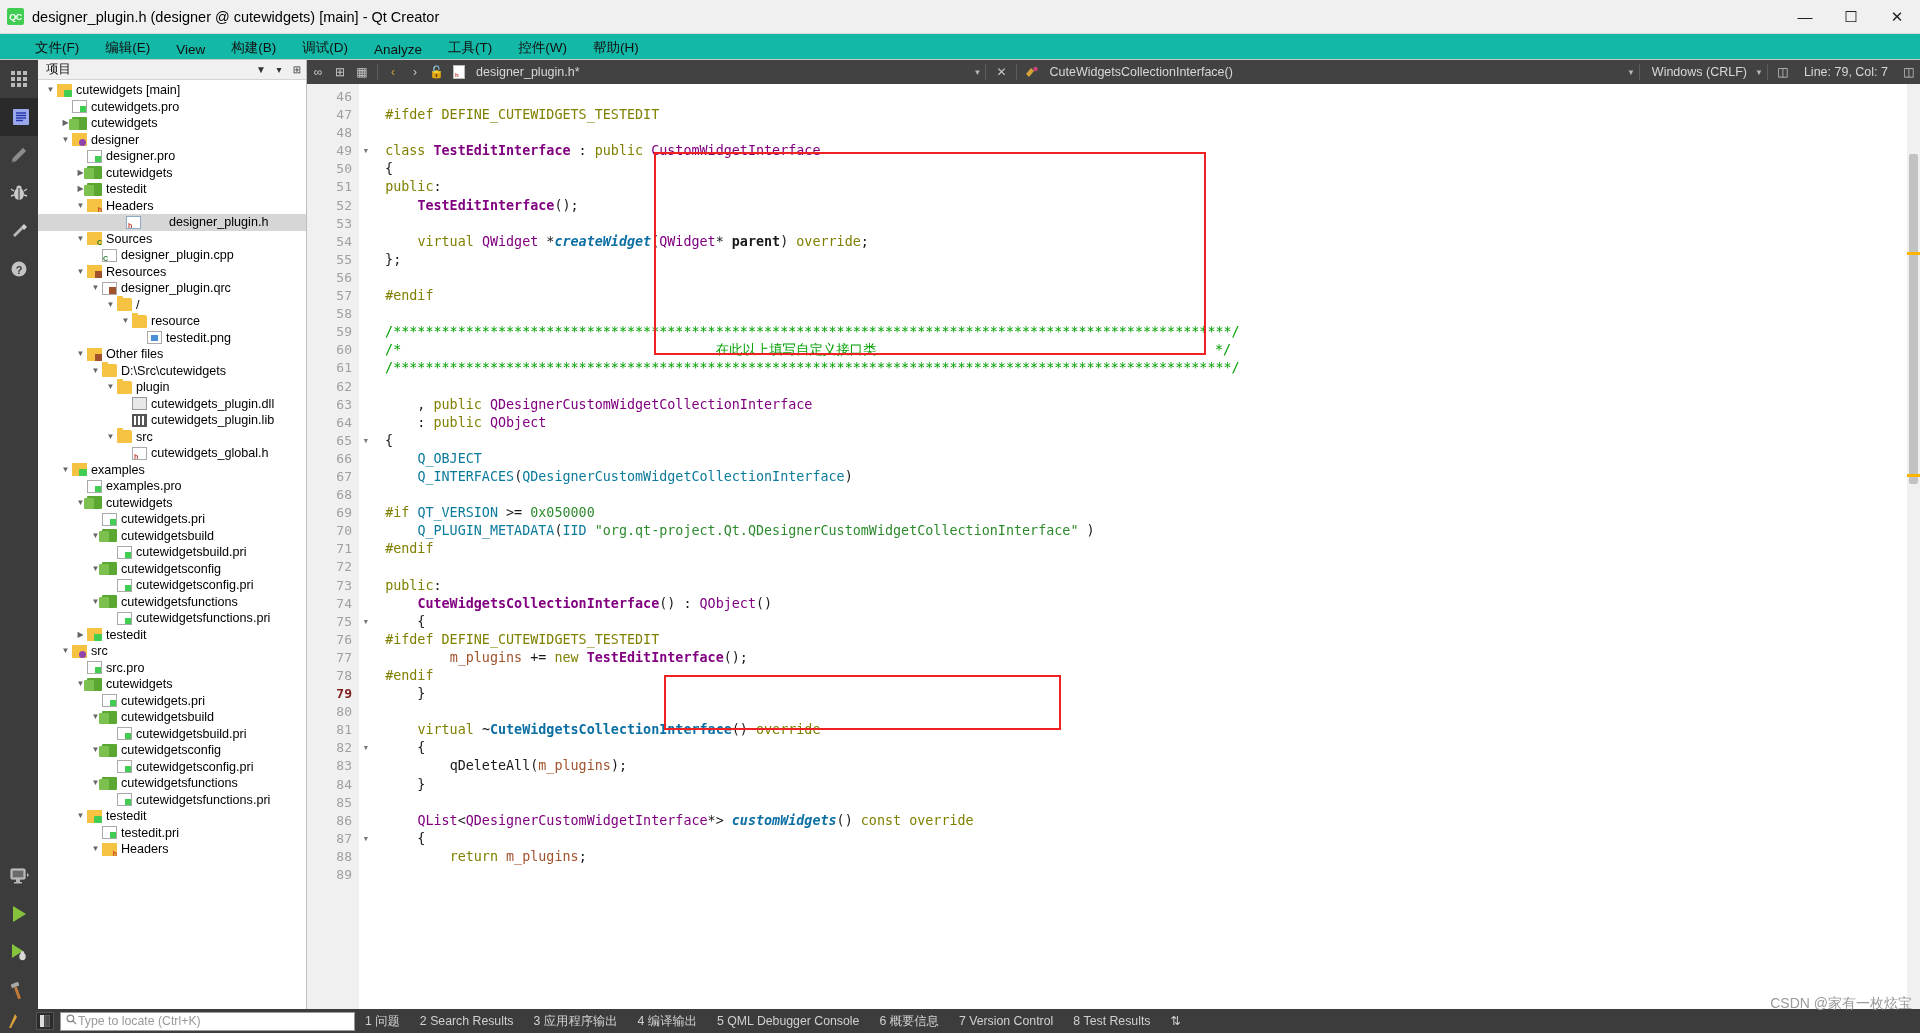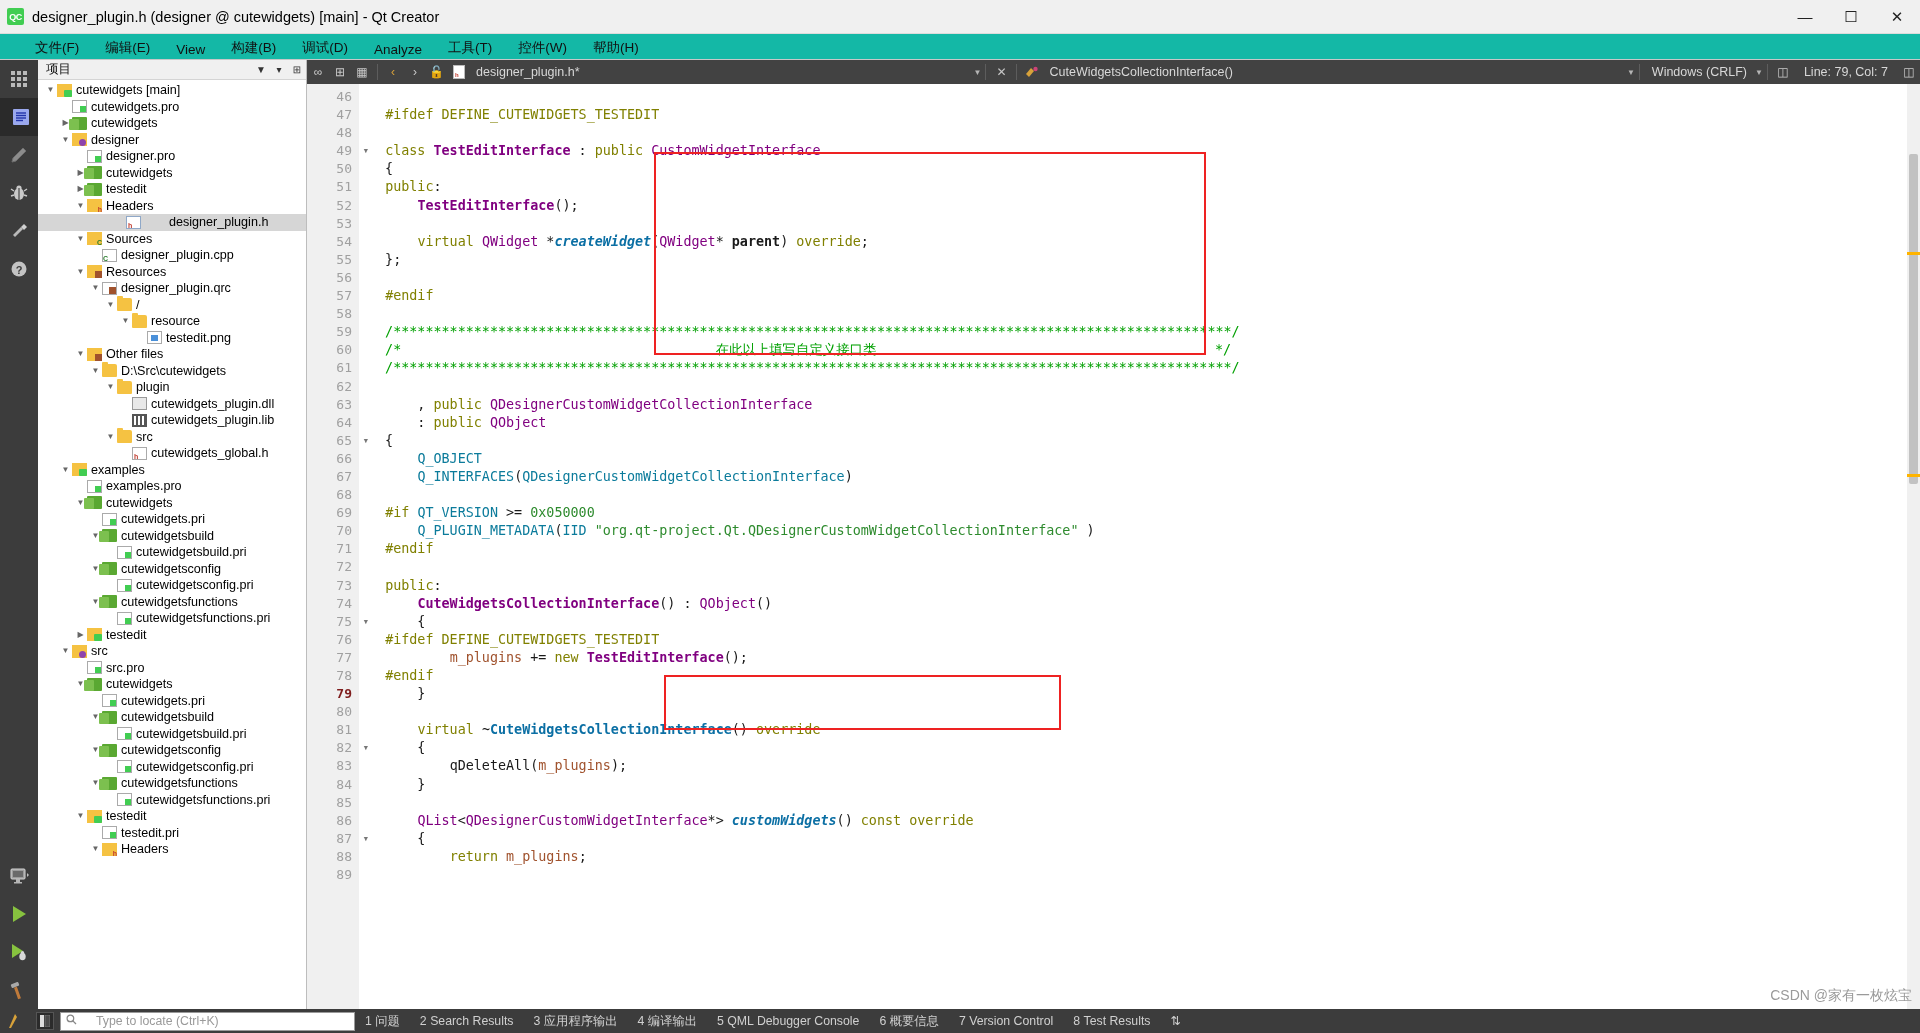--- a/index.html
+++ b/index.html
@@ -130,23 +130,23 @@
   #vscroll{position:absolute;right:0;top:0;width:13px;height:100%;background:#f0f0f0;}
   #vscroll .thumb{position:absolute;left:2px;width:9px;background:#c2c2c2;border-radius:2px;}
   #vscroll .mark{position:absolute;right:0;width:13px;height:3px;background:#ffb400;}
   
   #statusbar{height:24px;background:#3c3c3c;display:flex;align-items:center;
              color:#d0d0d0;font-size:12.3px;flex:0 0 24px;}
   #statusbar .logo{width:30px;height:24px;display:flex;align-items:center;justify-content:center;}
   #statusbar .sqbtn{width:18px;height:18px;background:#2b2b2b;border:1px solid #555;
                     margin:0 6px;display:flex;align-items:center;justify-content:center;}
   #locator{width:295px;height:19px;background:#fff;border:1px solid #9a9a9a;
-           display:flex;align-items:center;padding:0 5px;gap:19px;color:#9a9a9a;font-size:12.3px;}
+           display:flex;align-items:center;padding:0 5px;gap:1px;color:#9a9a9a;font-size:12.3px;}
   #statusbar .pane{padding:0 10px;white-space:nowrap;}
-  #watermark{position:absolute;right:8px;bottom:28px;color:#9a9a9a;font-size:14px;}
+  #watermark{position:absolute;right:8px;bottom:20px;color:#9a9a9a;font-size:14px;}
 </style>
 </head>
 <body>
 
 <div id="titlebar">
   <div class="qc-logo">QC</div>
   <div class="title">designer_plugin.h (designer @ cutewidgets) [main] - Qt Creator</div>
   <div class="wbtn">—</div>
   <div class="wbtn">☐</div>
   <div class="wbtn close">✕</div>

